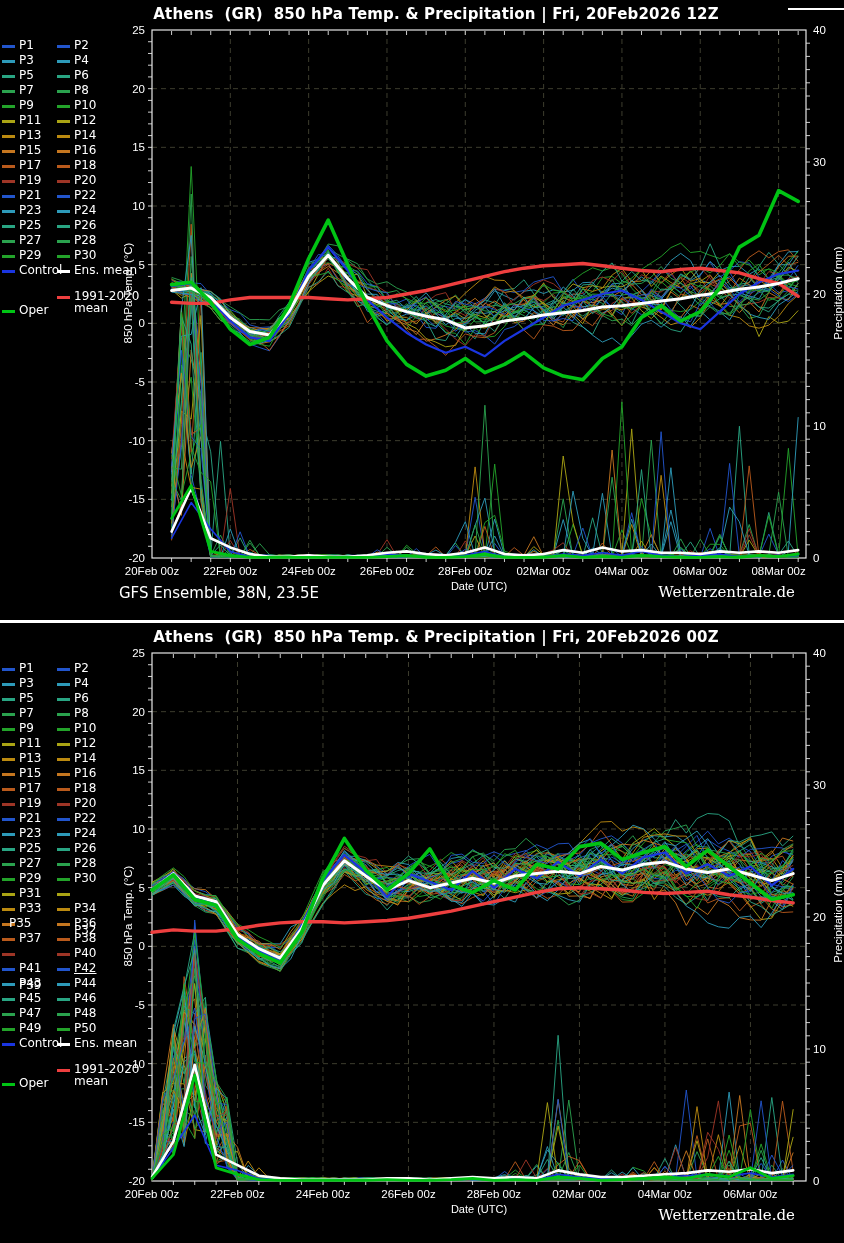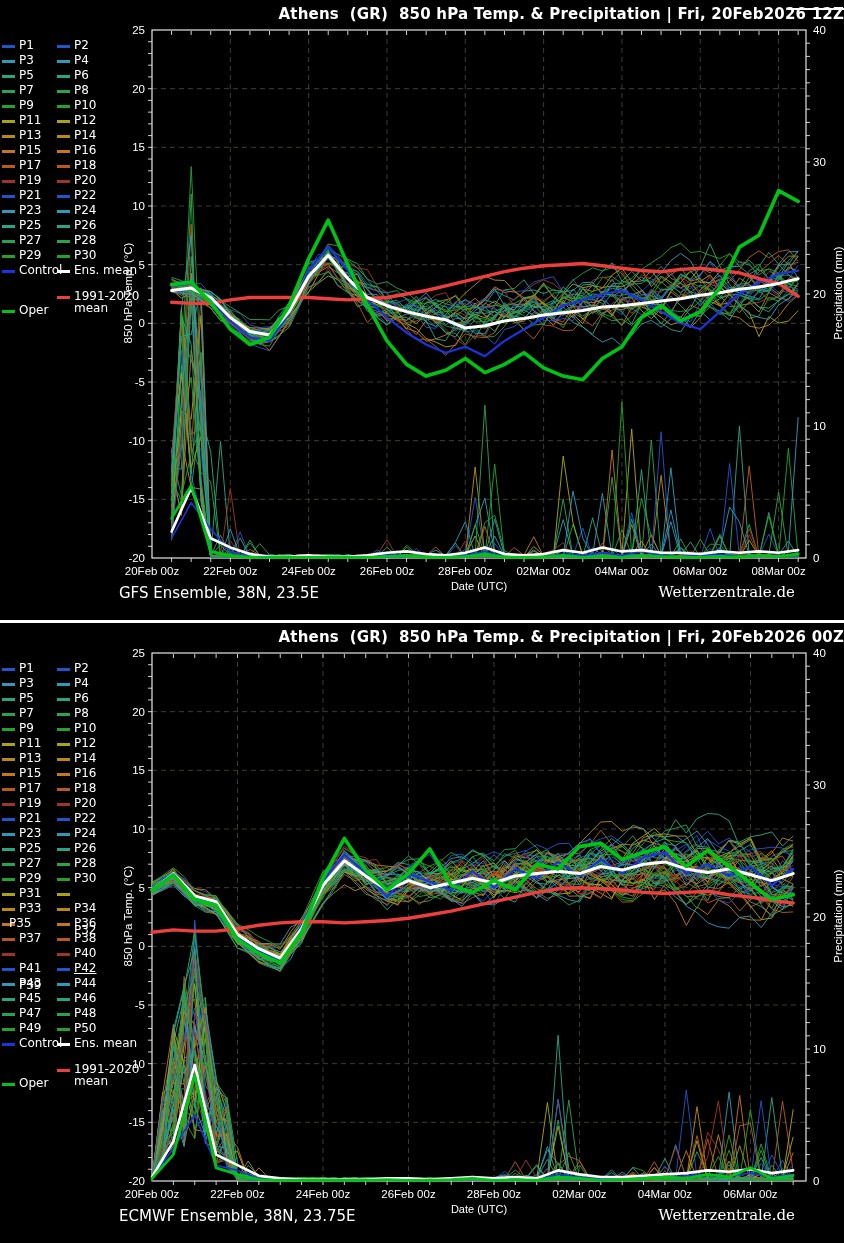--- a/index.html
+++ b/index.html
@@ -1,19 +1,19 @@
 <!DOCTYPE html>
 <html><head>
 <meta charset="utf-8">
 <style>
   html,body{margin:0;padding:0;background:#000;}
   .page{position:relative;width:844px;height:1243px;background:#000;overflow:hidden;
         font-family:"DejaVu Sans",sans-serif;}
   .panel{position:absolute;left:0;width:844px;height:620px;}
-  .panel .title{position:absolute;top:5px;left:0;right:0;padding-left:28px;text-align:right;
+  .panel .title{position:absolute;top:5px;left:0;right:0;padding-left:28px;text-align:center;
         color:#fff;font:bold 15px "DejaVu Sans",sans-serif;white-space:pre;letter-spacing:.2px;}
   .plot-svg{position:absolute;left:0;top:0;}
   .legend{position:absolute;left:2px;top:40px;width:150px;}
   .legend .sw{position:absolute;width:13px;height:2.5px;}
   .legend .lb{position:absolute;font:12px "DejaVu Sans",sans-serif;color:#fff;white-space:nowrap;}
   .ylabel{position:absolute;width:220px;text-align:center;color:#fff;
         font:11.5px "Liberation Sans",sans-serif;transform:rotate(-90deg);}
   .ylabel.left{left:18px;top:287px;}
   .ylabel.right{left:728px;top:287px;}
   .xlabel{position:absolute;left:379px;top:580px;width:200px;text-align:center;color:#fff;
@@ -772,17 +772,16 @@
         <span class="lb" style="left: 72px; top: 373px;">Ens. mean</span>
         <span class="sw" style="left: 55px; top: 406px; background: rgb(238, 63, 63);"></span>
         <span class="lb" style="left: 72px; top: 399px;">1991-2020</span>
         <span class="lb" style="left: 72px; top: 411px;">mean</span>
         <span class="sw" style="left: 0px; top: 420px; background: rgb(0, 196, 20);"></span>
         <span class="lb" style="left: 17px; top: 413px;">Oper</span>
       </div>
     <div class="ylabel left">850 hPa Temp. (°C)</div>
     <div class="ylabel right">Precipitation (mm)</div>
     <div class="xlabel">Date (UTC)</div>
-    <div class="caption-left">ECMWF Ensemble, 38N, 23.75E</div>
     <div class="caption-right">Wetterzentrale.de</div>
   </section>
 
 </div>
 
 </body></html>

